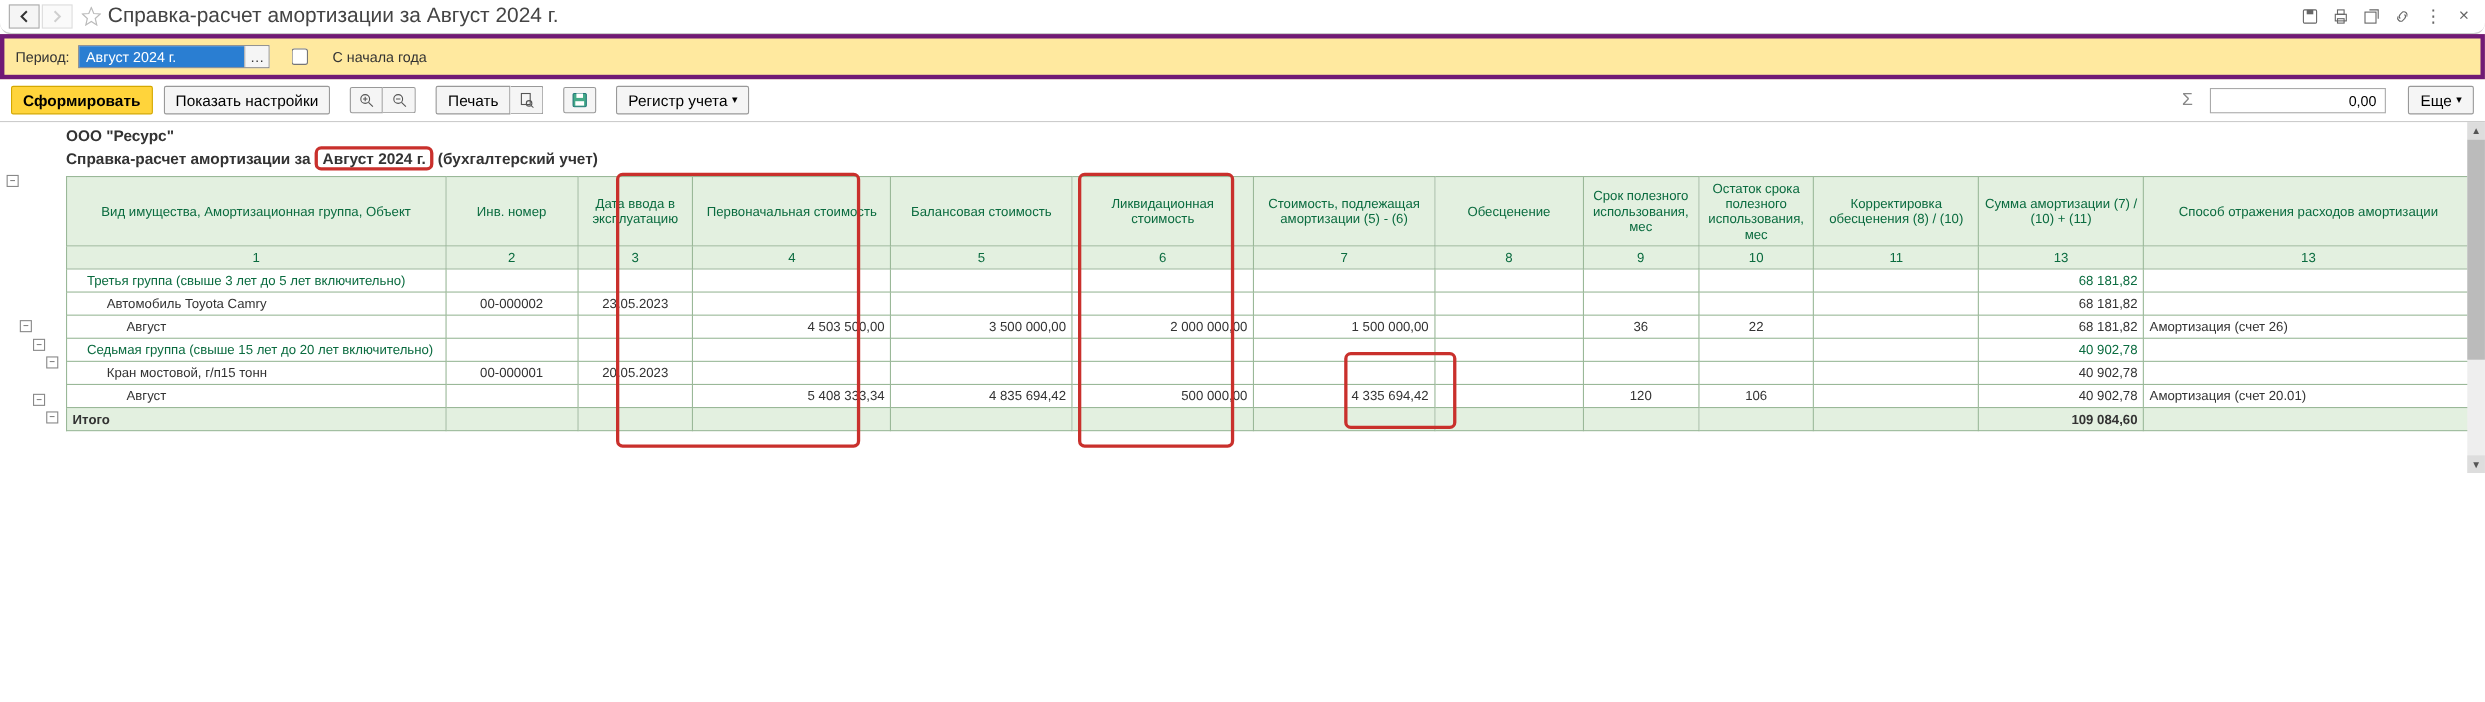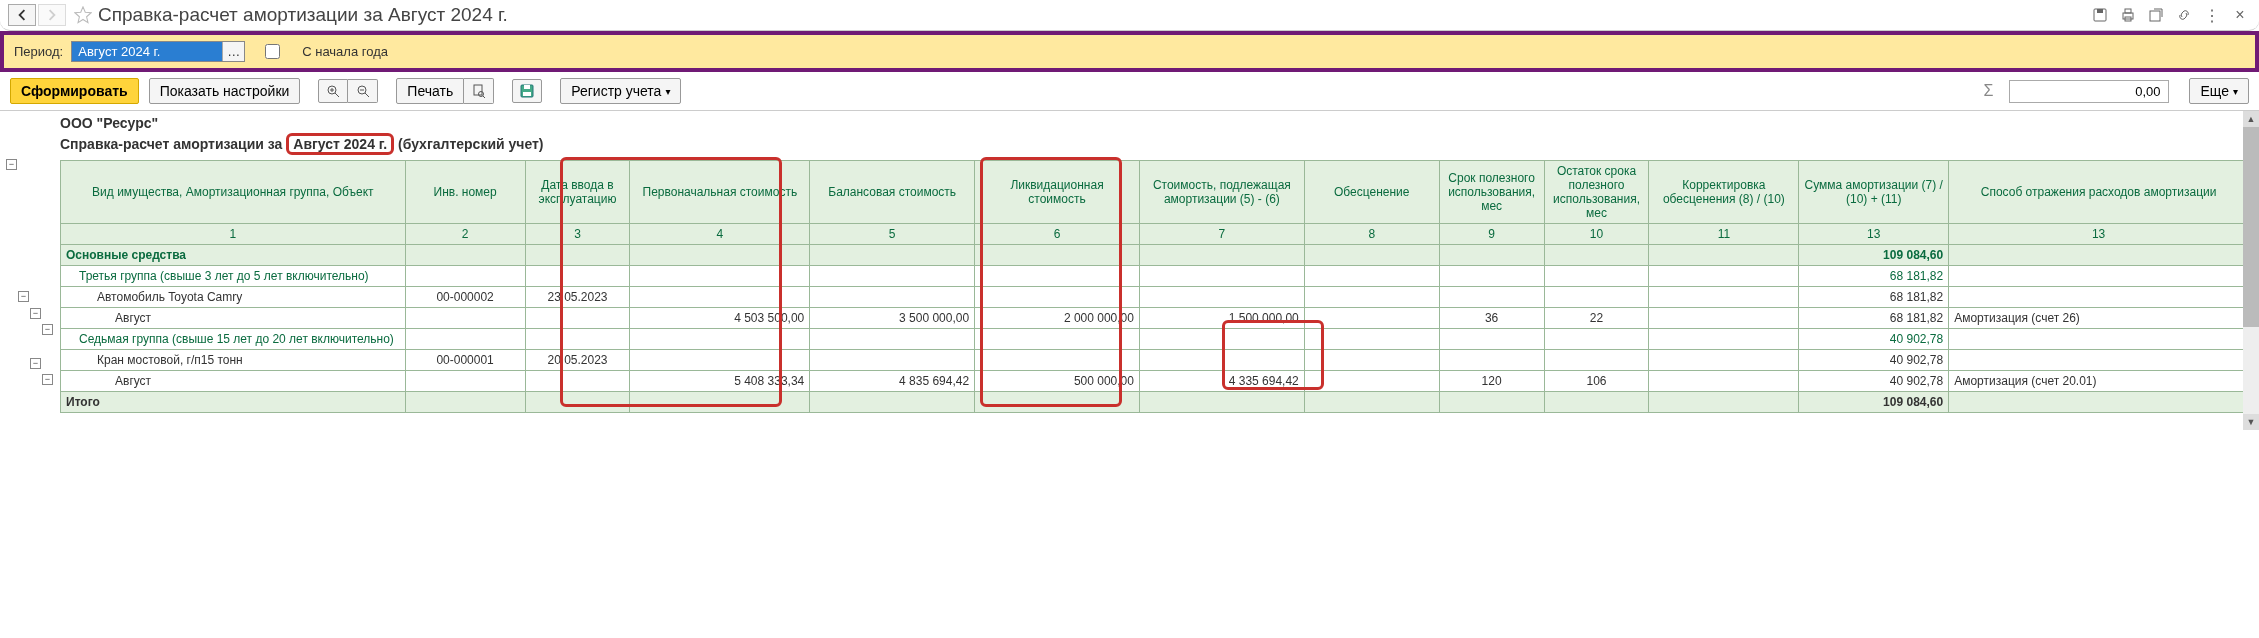--- a/index.html
+++ b/index.html
@@ -234,35 +234,20 @@
           <th class="ctr">7</th>
           <th class="ctr">8</th>
           <th class="ctr">9</th>
           <th class="ctr">10</th>
           <th class="ctr">11</th>
           <th class="ctr">13</th>
           <th class="ctr">13</th>
         </tr>
       </thead>
       <tbody>
-        <tr class="sect">
-          <td>Основные средства</td>
-          <td></td>
-              <td></td>
-              <td></td>
-              <td></td>
-              <td></td>
-              <td></td>
-              <td></td>
-              <td></td>
-              <td></td>
-              <td></td>
-          <td class="num">109 084,60</td>
-              <td></td>
-        </tr>
         <tr class="grp">
           <td class="ind1">Третья группа (свыше 3 лет до 5 лет включительно)</td>
           <td></td>
               <td></td>
               <td></td>
               <td></td>
               <td></td>
               <td></td>
               <td></td>
               <td></td>

